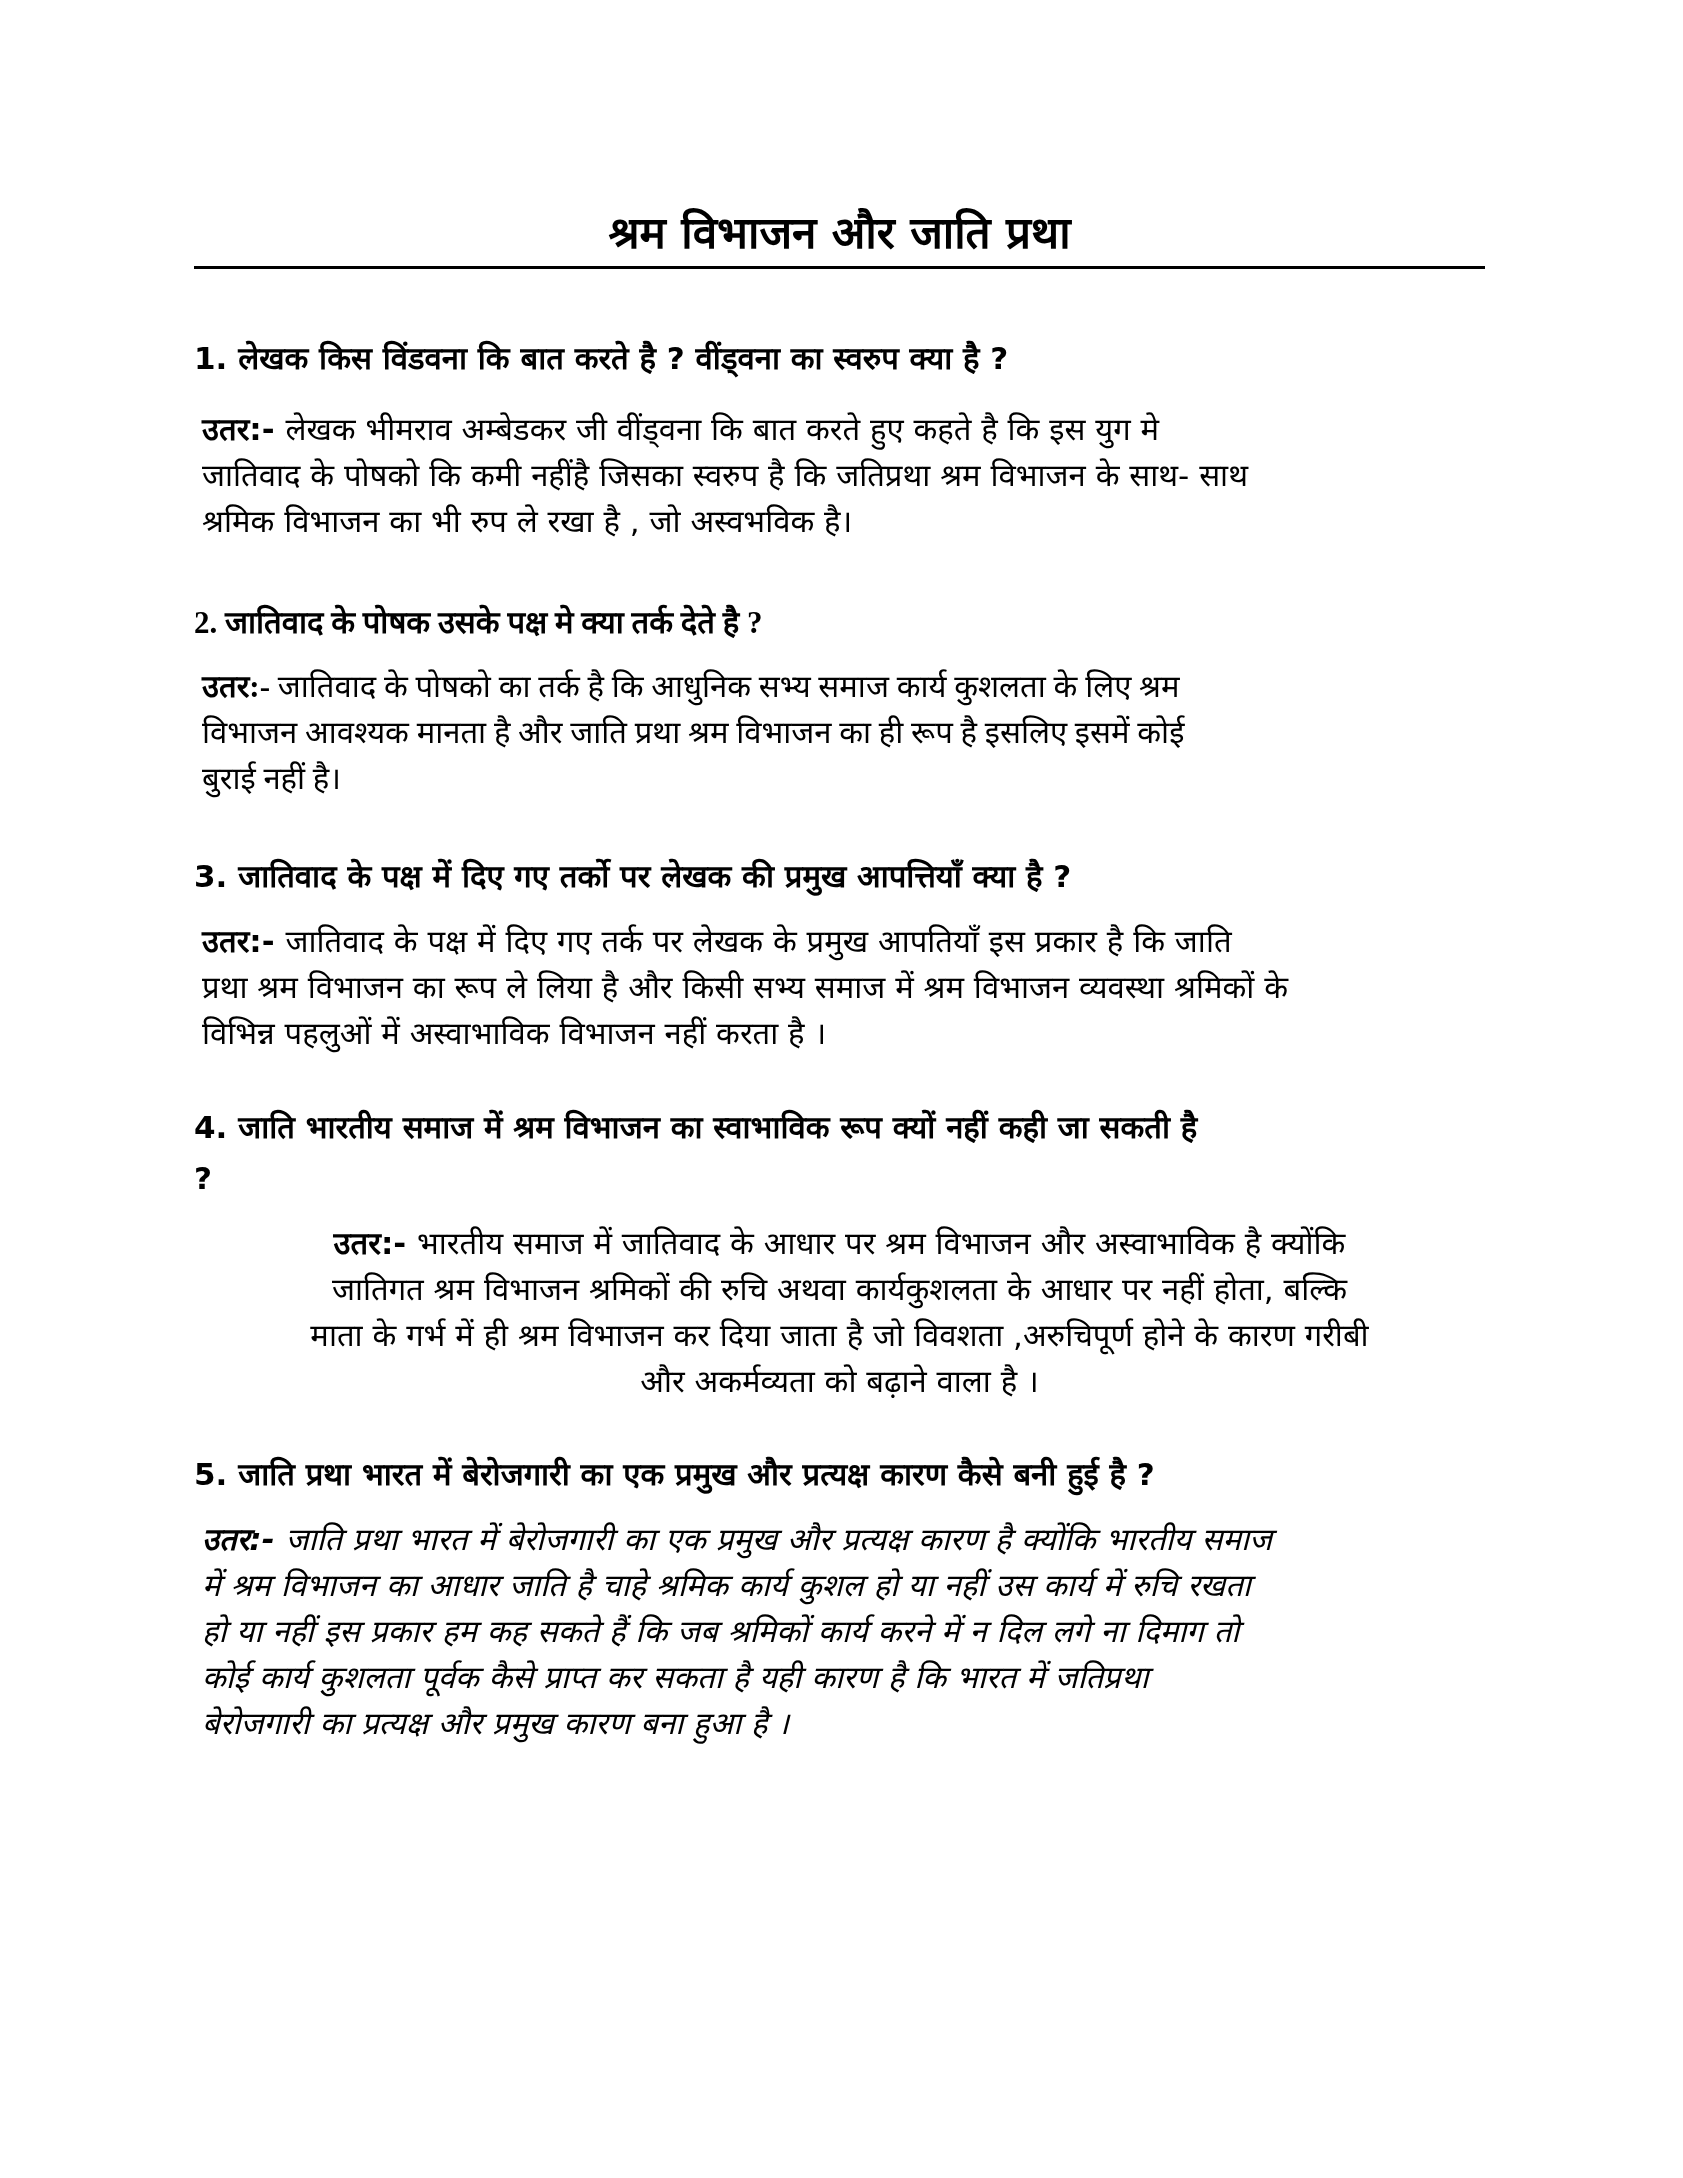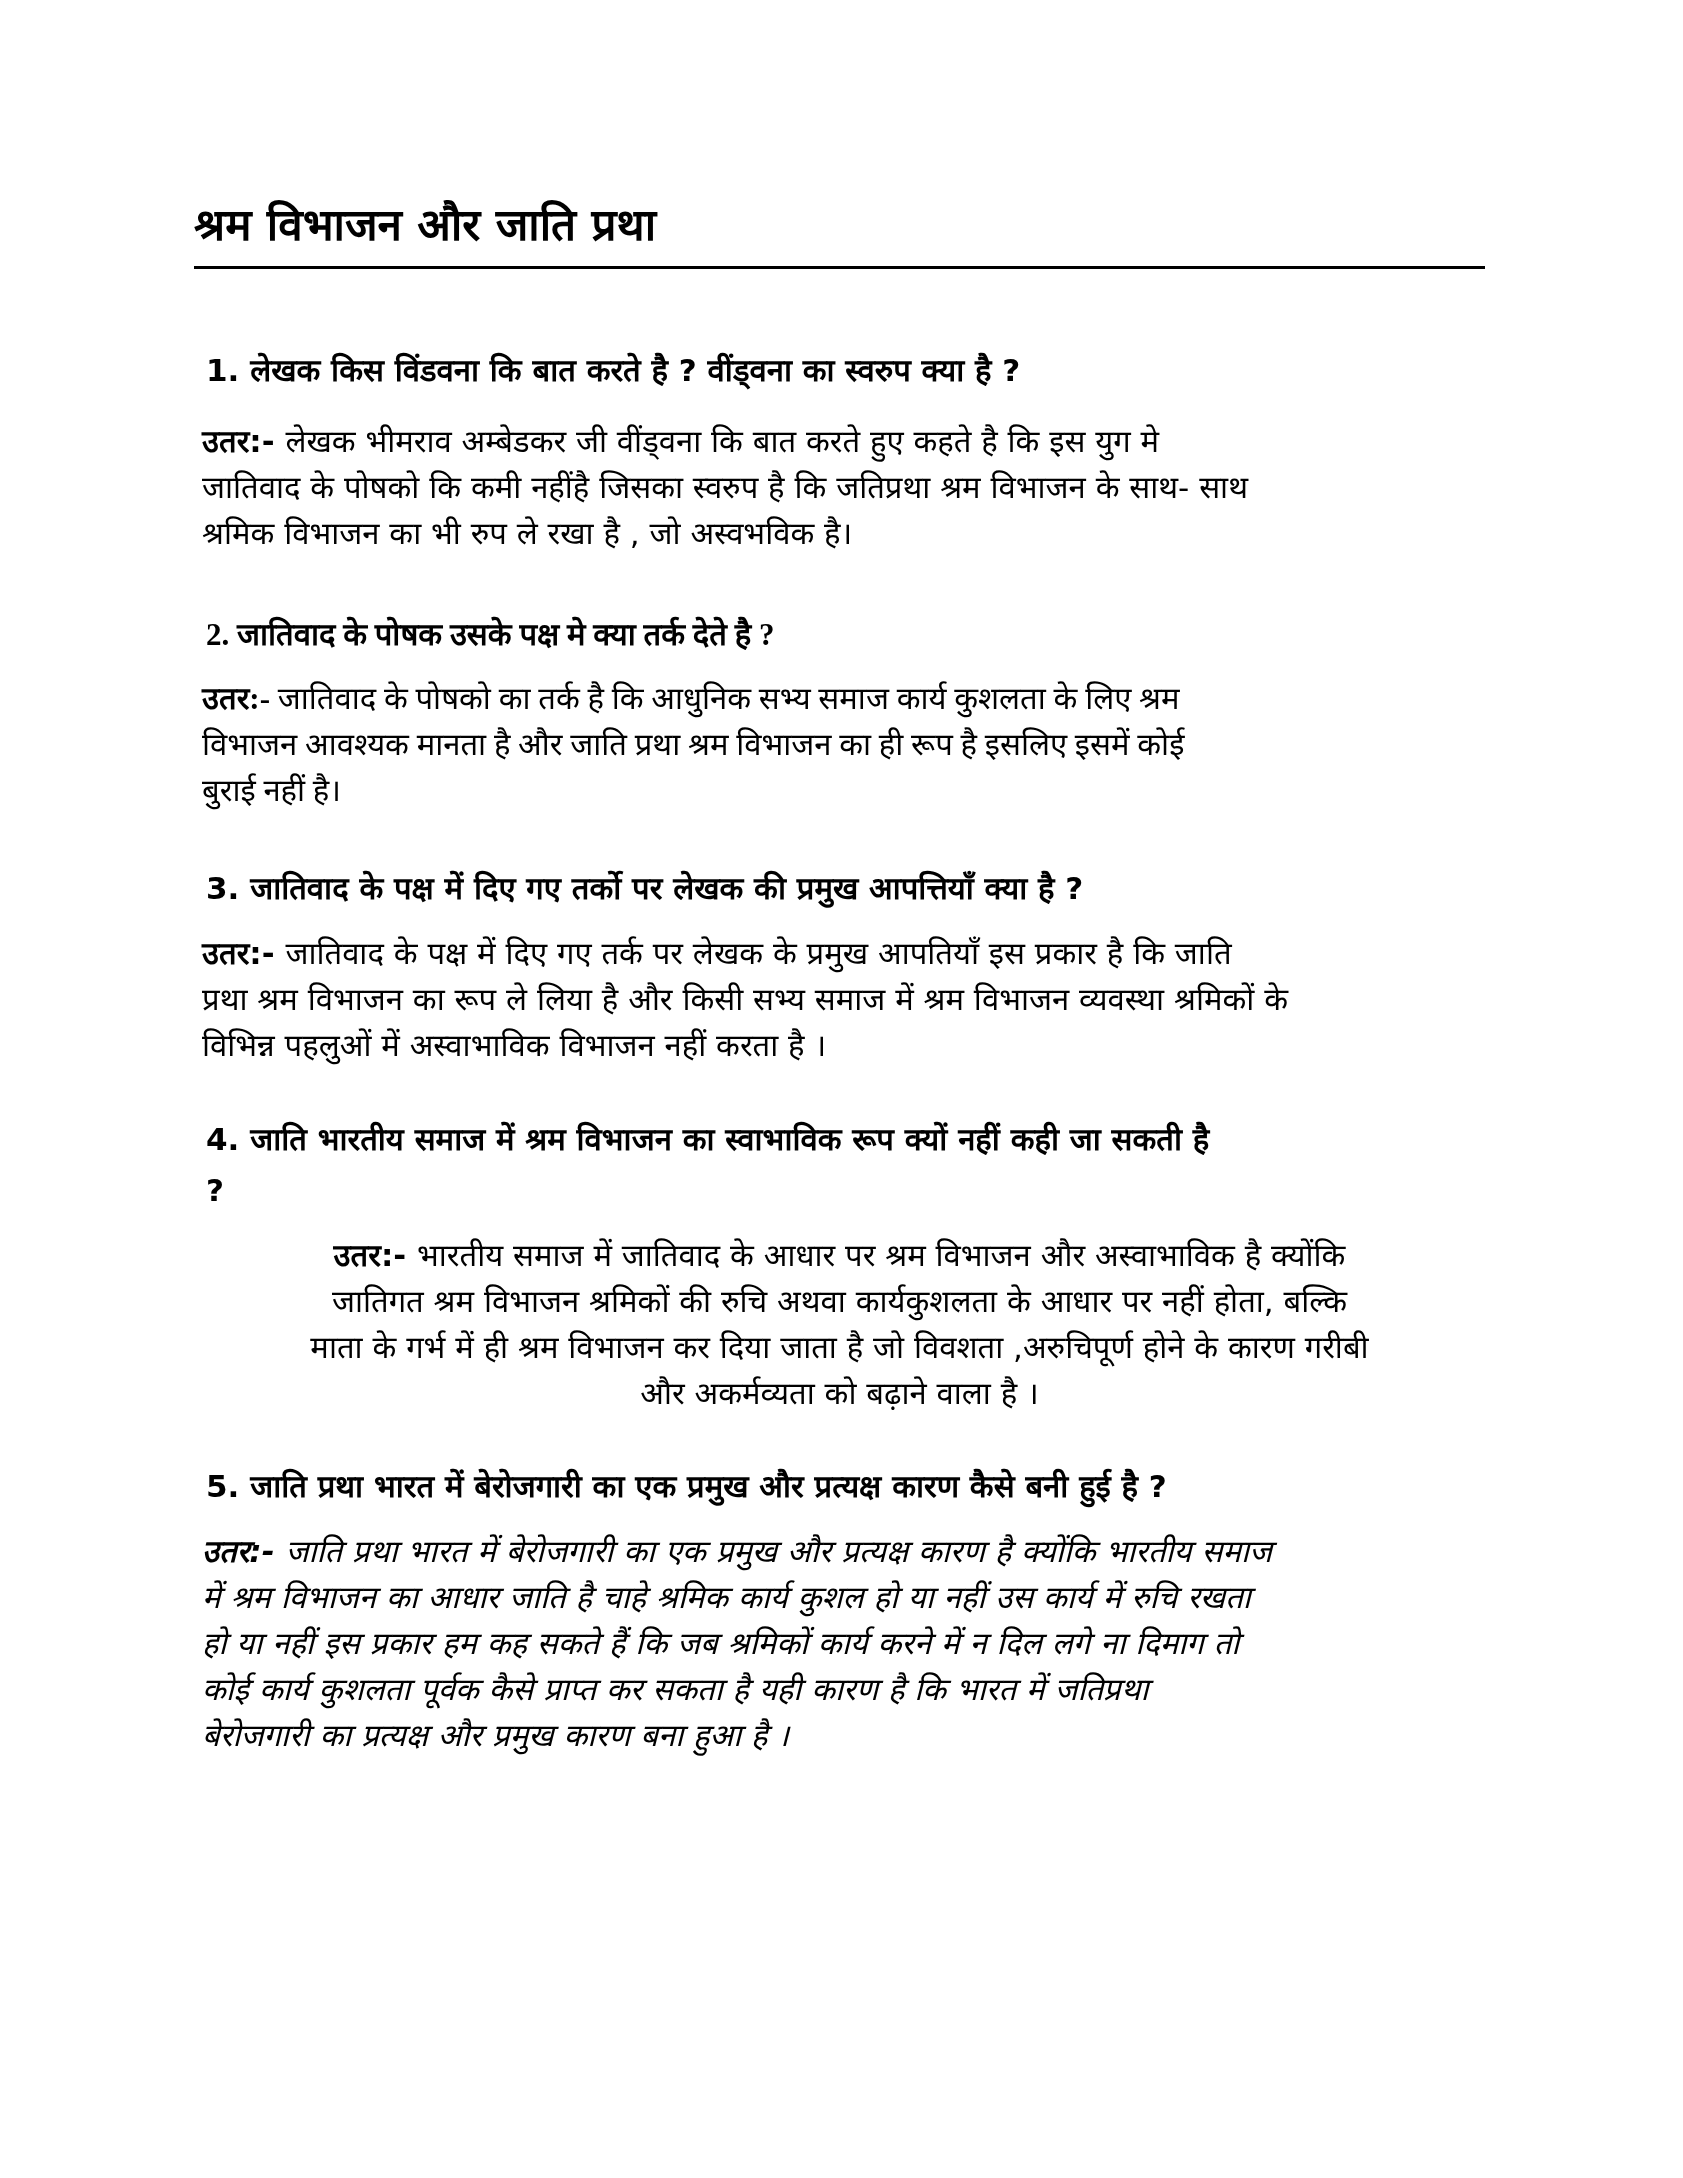--- a/index.html
+++ b/index.html
@@ -17,22 +17,23 @@
     }
     .page {
       position: absolute;
       left: 194px;
       top: 0;
       width: 1291px;
     }
     .doc-title {
       position: absolute;
       left: 0;
-      top: 190px;
+      top: 198px;
       width: 1291px;
+      text-align: center;
       font-weight: bold;
       font-size: 44px;
       line-height: 69px;
       letter-spacing: 0px;
     }
     .title-rule {
       position: absolute;
       left: 0;
       top: 266px;
       width: 1291px;
@@ -41,21 +42,21 @@
     }
     .qa {
       position: absolute;
       left: 0;
       width: 1291px;
     }
     .question {
       font-weight: bold;
       font-size: 31px;
       line-height: 51px;
-      margin: 12px;
+      margin: 0;
     }
     .answer {
       font-size: 31px;
       line-height: 46px;
       margin: 8px;
     }
     .answer-label {
       font-weight: bold;
     }
     .line {

